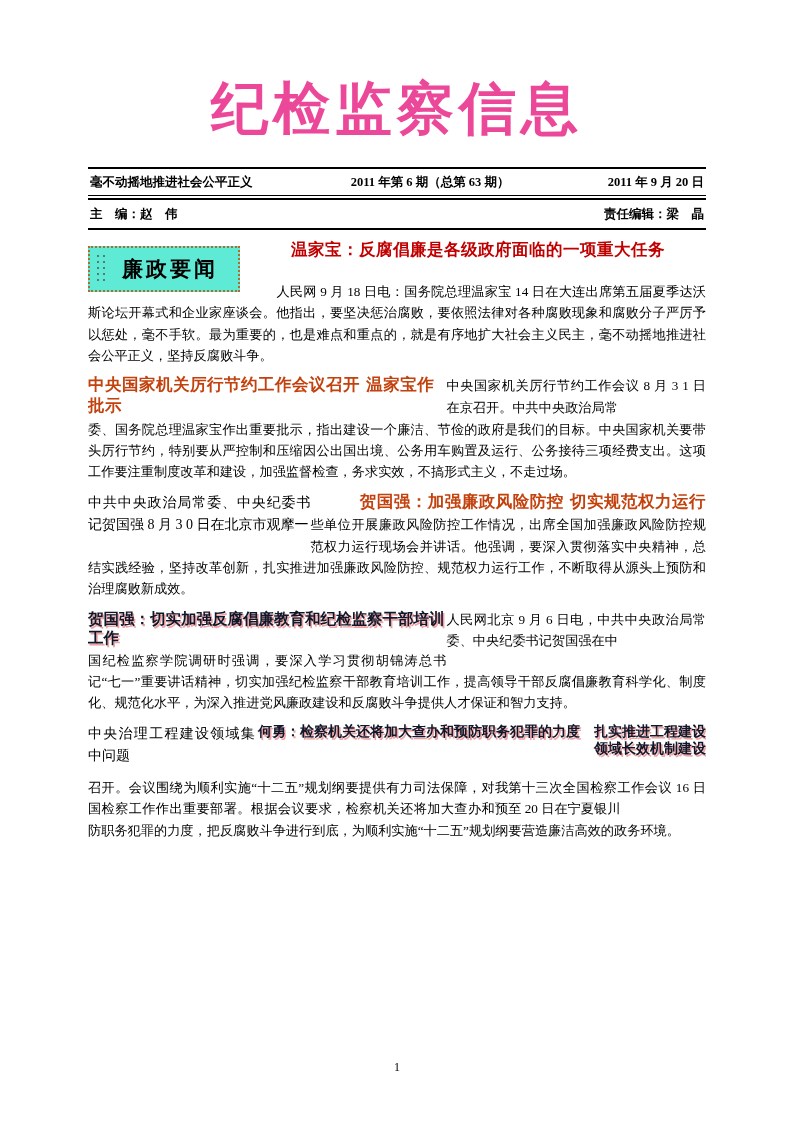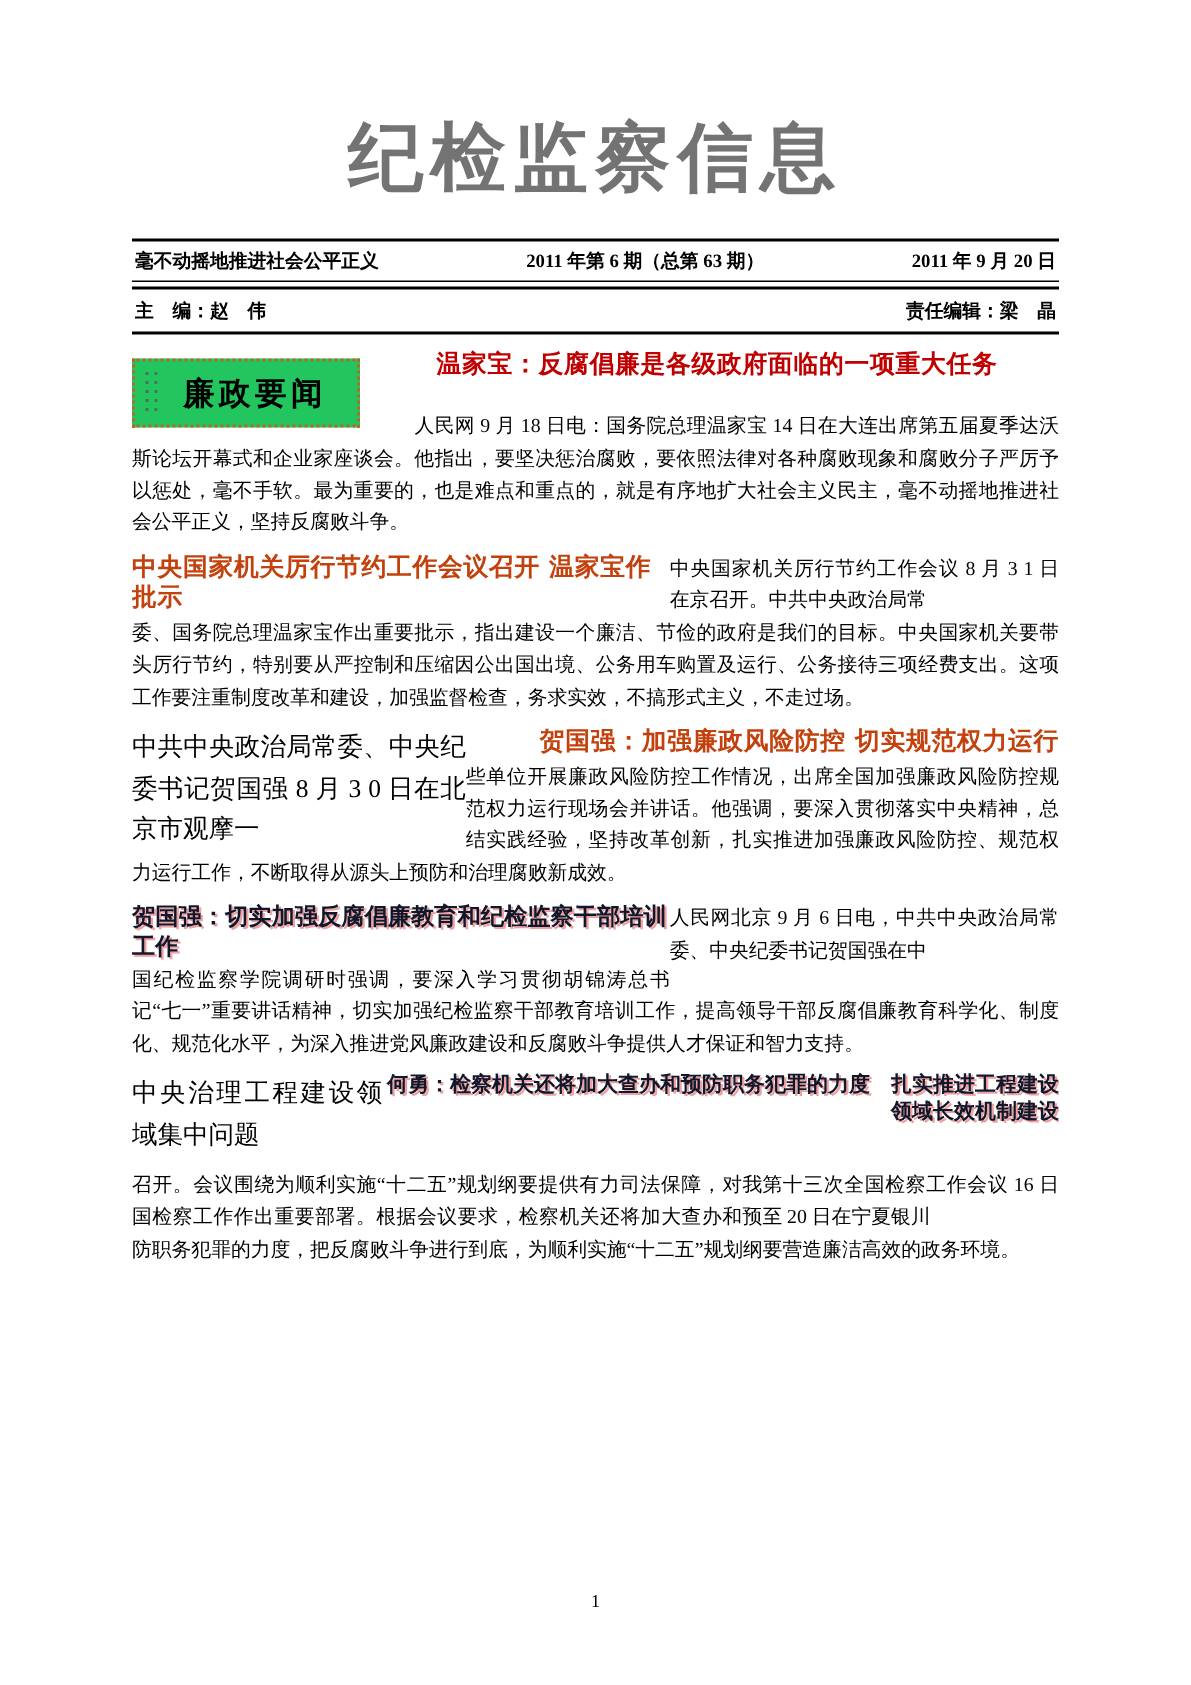--- a/index.html
+++ b/index.html
@@ -22,24 +22,24 @@
     padding: 0 88px;
     position: relative;
   }
 
   
   .masthead {
     text-align: center;
     padding-top: 78px;
   }
   .masthead-title {
-    font-family: Liberation Sans, sans-serif;
-    font-size: 50px;
-    font-weight: bold;
-    color: #737373;
+    font-family: Liberation Serif, serif;
+    font-size: 57px;
+    font-weight: bold;
+    color: #ec4899;
     letter-spacing: 5px;
     line-height: 1.1;
   }
   .masthead-rule {
     border-top: 2.5px solid #000;
     margin-top: 26px;
   }
   .info-row {
     display: flex;
     align-items: baseline;
@@ -72,21 +72,21 @@
   
   .badge-wrap {
     float: left;
     width: 152px;
     margin: 6px 10px 2px 0;
   }
   .badge-box {
     border: 2.5px dotted #b06a2a;
     padding: 7px 6px;
     position: relative;
-    background: #22c55e;
+    background: #5eead4;
   }
   .badge-box::before {
     content: "";
     position: absolute;
     left: 5px; top: 5px; bottom: 5px;
     width: 10px;
     background-image:
       radial-gradient(circle at 3px 3px, #555 1.1px, transparent 1.3px);
     background-size: 6px 6px;
     opacity: .75;
@@ -151,21 +151,21 @@
   .lead-float {
     float: right;
     width: 42%;
     font-size: 13.2px;
     line-height: 1.62;
     text-align: justify;
   }
   .lead-float-left {
     float: left;
     width: 36%;
-    font-size: 17px;
+    font-size: 14px;
     line-height: 1.62;
     text-align: justify;
   }
 </style>
 </head>
 <body>
 
 <div class="page">
 
   <div class="masthead">

